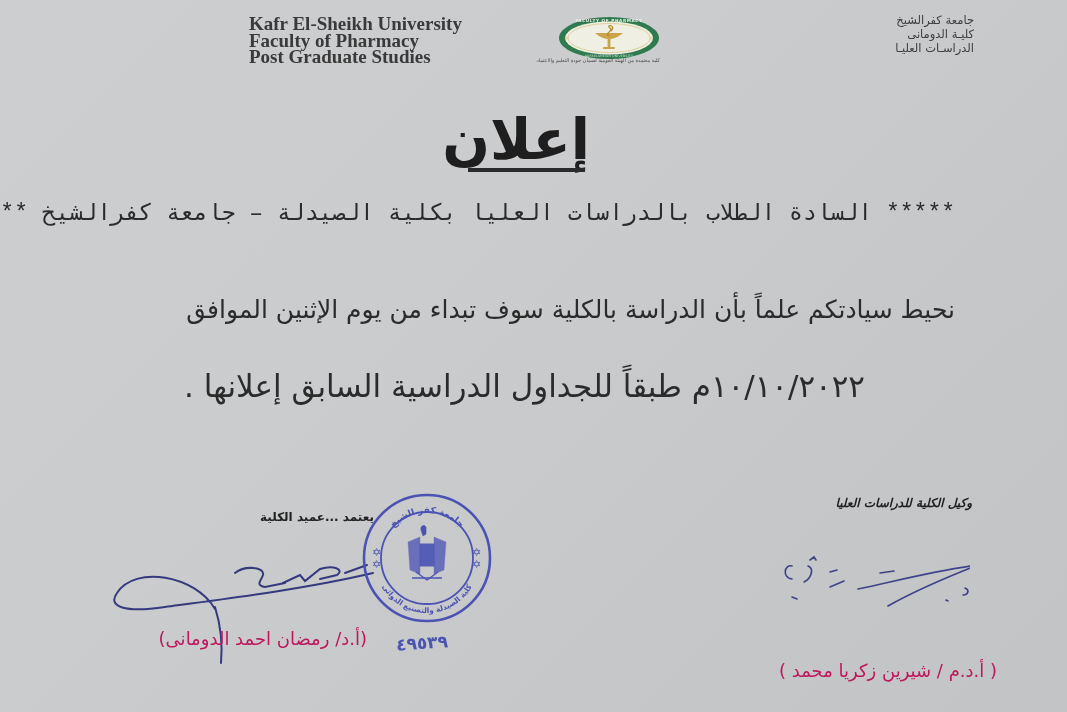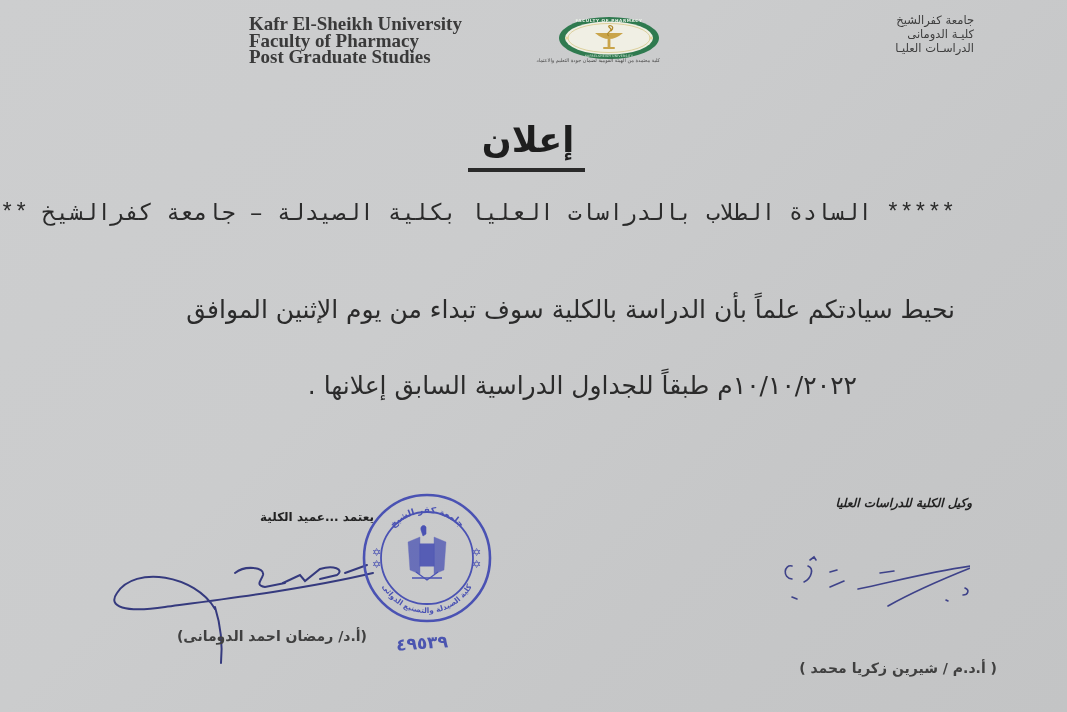--- a/index.html
+++ b/index.html
@@ -62,21 +62,21 @@
     
     .title {
       position: absolute;
       left: 466px;
       top: 112px;
       width: 124px;
       text-align: center;
       direction: rtl;
       font-family: "DejaVu Sans", sans-serif;
       font-weight: bold;
-      font-size: 35px;
+      font-size: 56px;
       line-height: 56px;
       color: #1e1e1e;
     }
     .title-underline {
       position: absolute;
       left: 468px;
       top: 168px;
       width: 117px;
       height: 4px;
       background: #2a2a2a;
@@ -96,45 +96,45 @@
       line-height: 36px;
       font-family: Liberation Mono, monospace;
     }
     .line-2 {
       right: 112px;
       top: 290px;
       font-size: 25px;
       line-height: 40px;
     }
     .line-3 {
-      right: 210px;
+      right: 202px;
       top: 366px;
-      font-size: 25px;
+      font-size: 31px;
       line-height: 40px;
       text-align: center;
     }
     
     .sig-label {
       position: absolute;
       direction: rtl;
       font-family: "DejaVu Sans", sans-serif;
       font-weight: bold;
       font-size: 12px;
       color: #222;
       white-space: nowrap;
     }
     .sig-label-left { right: 693px; top: 510px; }
     .sig-label-right { right: 95px; top: 496px; font-style: italic; }
     .sig-name {
       position: absolute;
       direction: rtl;
       font-family: "DejaVu Sans", sans-serif;
-      font-weight: bold;
-      font-size: 14px;
-      color: #404040;
+      font-weight: normal;
+      font-size: 18px;
+      color: #be185d;
       white-space: nowrap;
     }
     .sig-name-left { right: 700px; top: 628px; }
     .sig-name-right { right: 70px; top: 624px; margin-top: 36px; }
     .signature-left {
       position: absolute;
       left: 105px;
       top: 555px;
       width: 290px;
       height: 110px;

